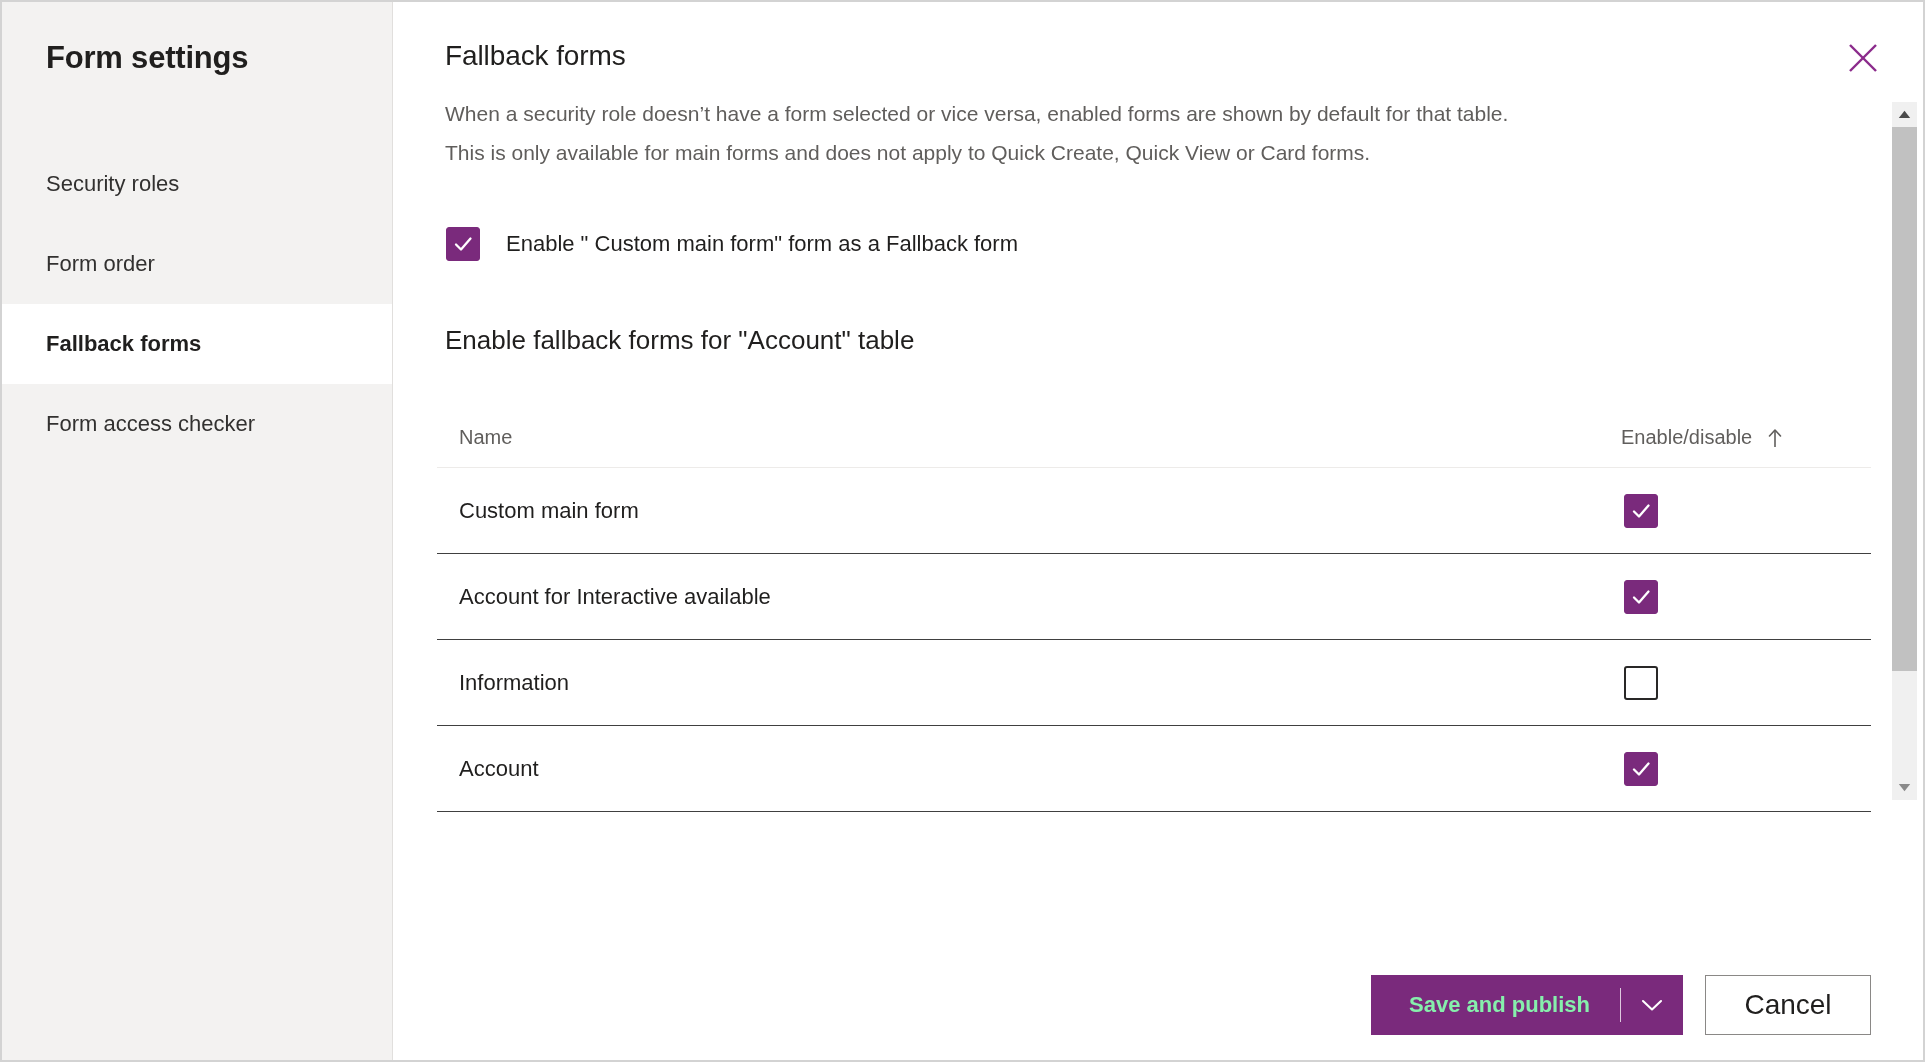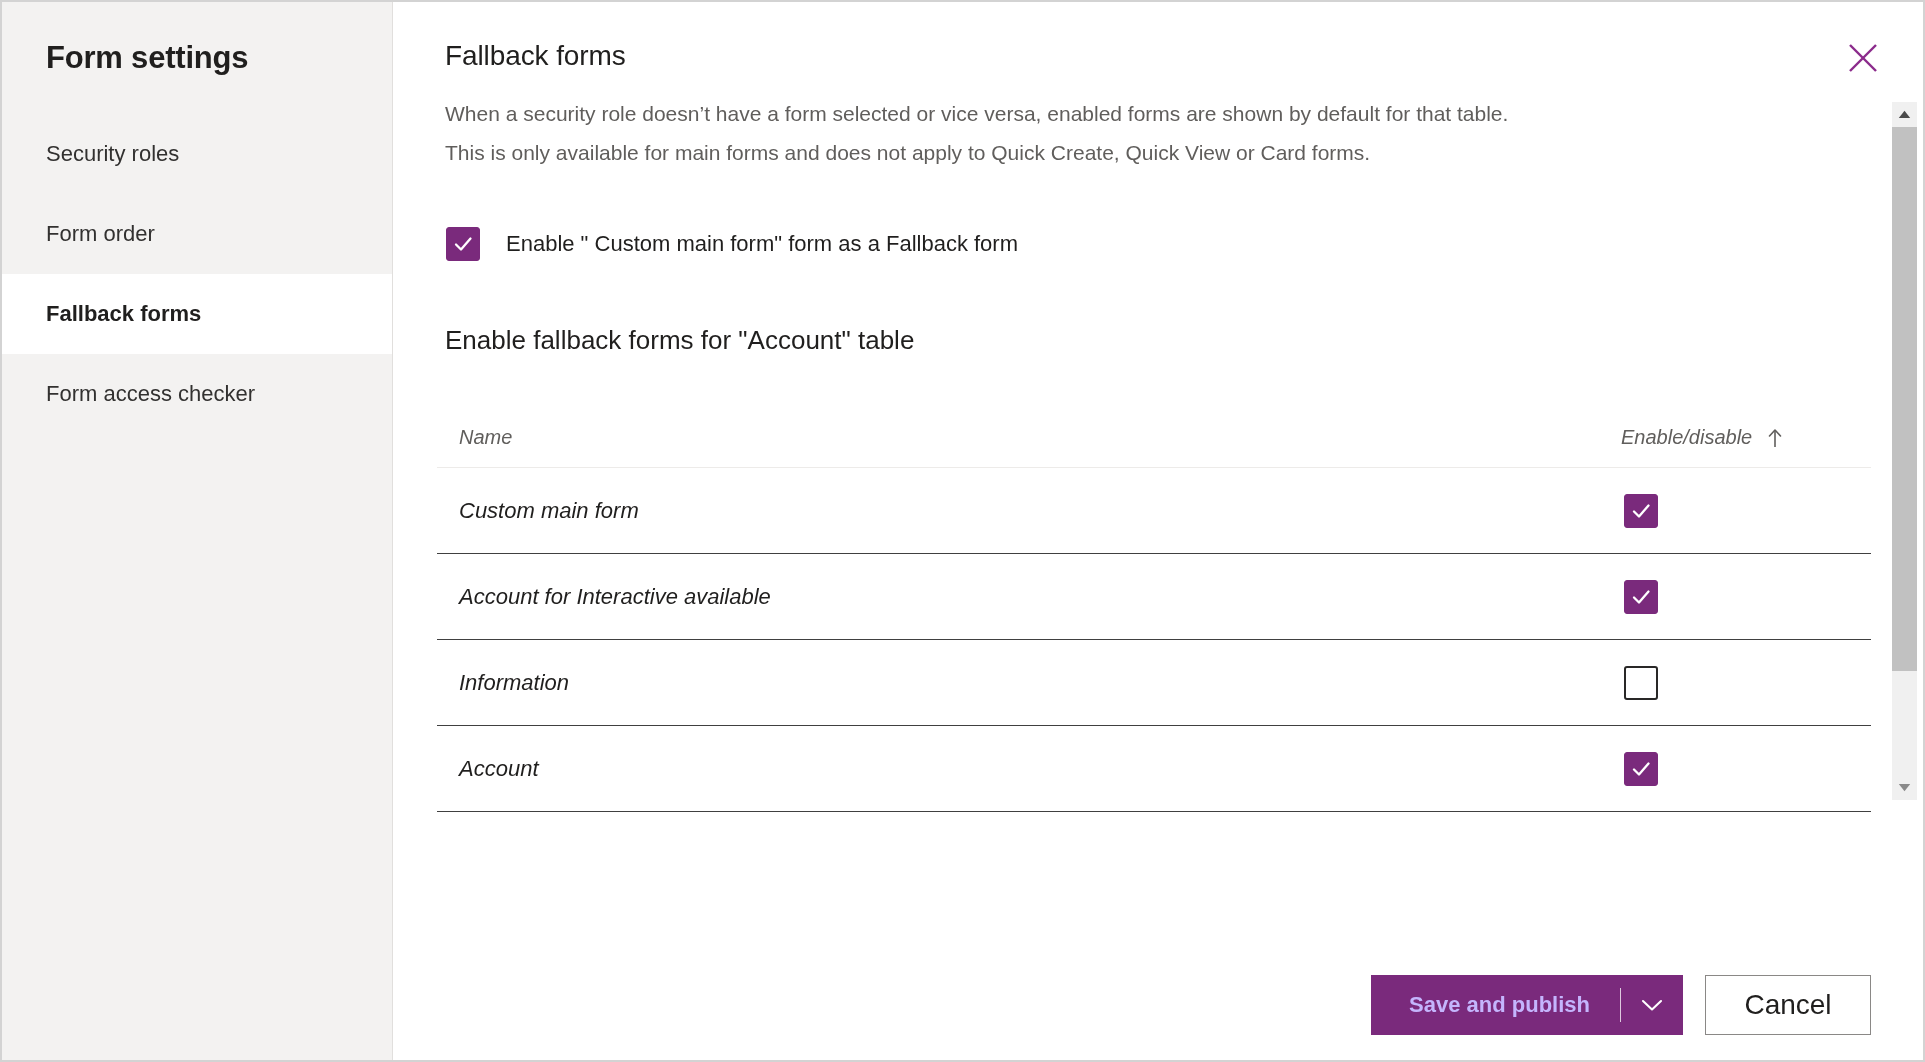--- a/index.html
+++ b/index.html
@@ -32,21 +32,21 @@
     padding-top: 38px;
     position: relative;
   }
 
   #sidebar-title {
     font-size: 31px;
     font-weight: 600;
     color: #201f1e;
     letter-spacing: -0.2px;
     padding-left: 44px;
-    margin-bottom: 38px;
+    margin-bottom: 68px;
   }
 
   .nav-item {
     height: 80px;
     display: flex;
     align-items: center;
     padding-left: 44px;
     font-size: 22px;
     color: #323130;
     cursor: pointer;
@@ -158,21 +158,20 @@
     color: #201f1e;
     padding-left: 52px;
     margin-top: 64px;
   }
 
   
   #table {
     margin-top: 52px;
     margin-left: 44px;
     margin-right: 52px;
-    font-style: italic;
   }
 
   .t-head {
     display: flex;
     align-items: center;
     height: 60px;
     border-bottom: 1px solid #edebe9;
     font-size: 20px;
     color: #605e5c;
   }
@@ -252,21 +251,21 @@
     justify-content: flex-end;
     padding-right: 52px;
     gap: 22px;
   }
 
   #save-split {
     display: flex;
     align-items: center;
     height: 60px;
     background: #7a2a7c;
-    color: #c4b5fd;
+    color: #86efac;
     cursor: pointer;
     border: none;
   }
   #save-label {
     padding: 0 30px 0 38px;
     font-size: 22px;
     font-weight: 700;
     white-space: nowrap;
   }
   #save-divider {

